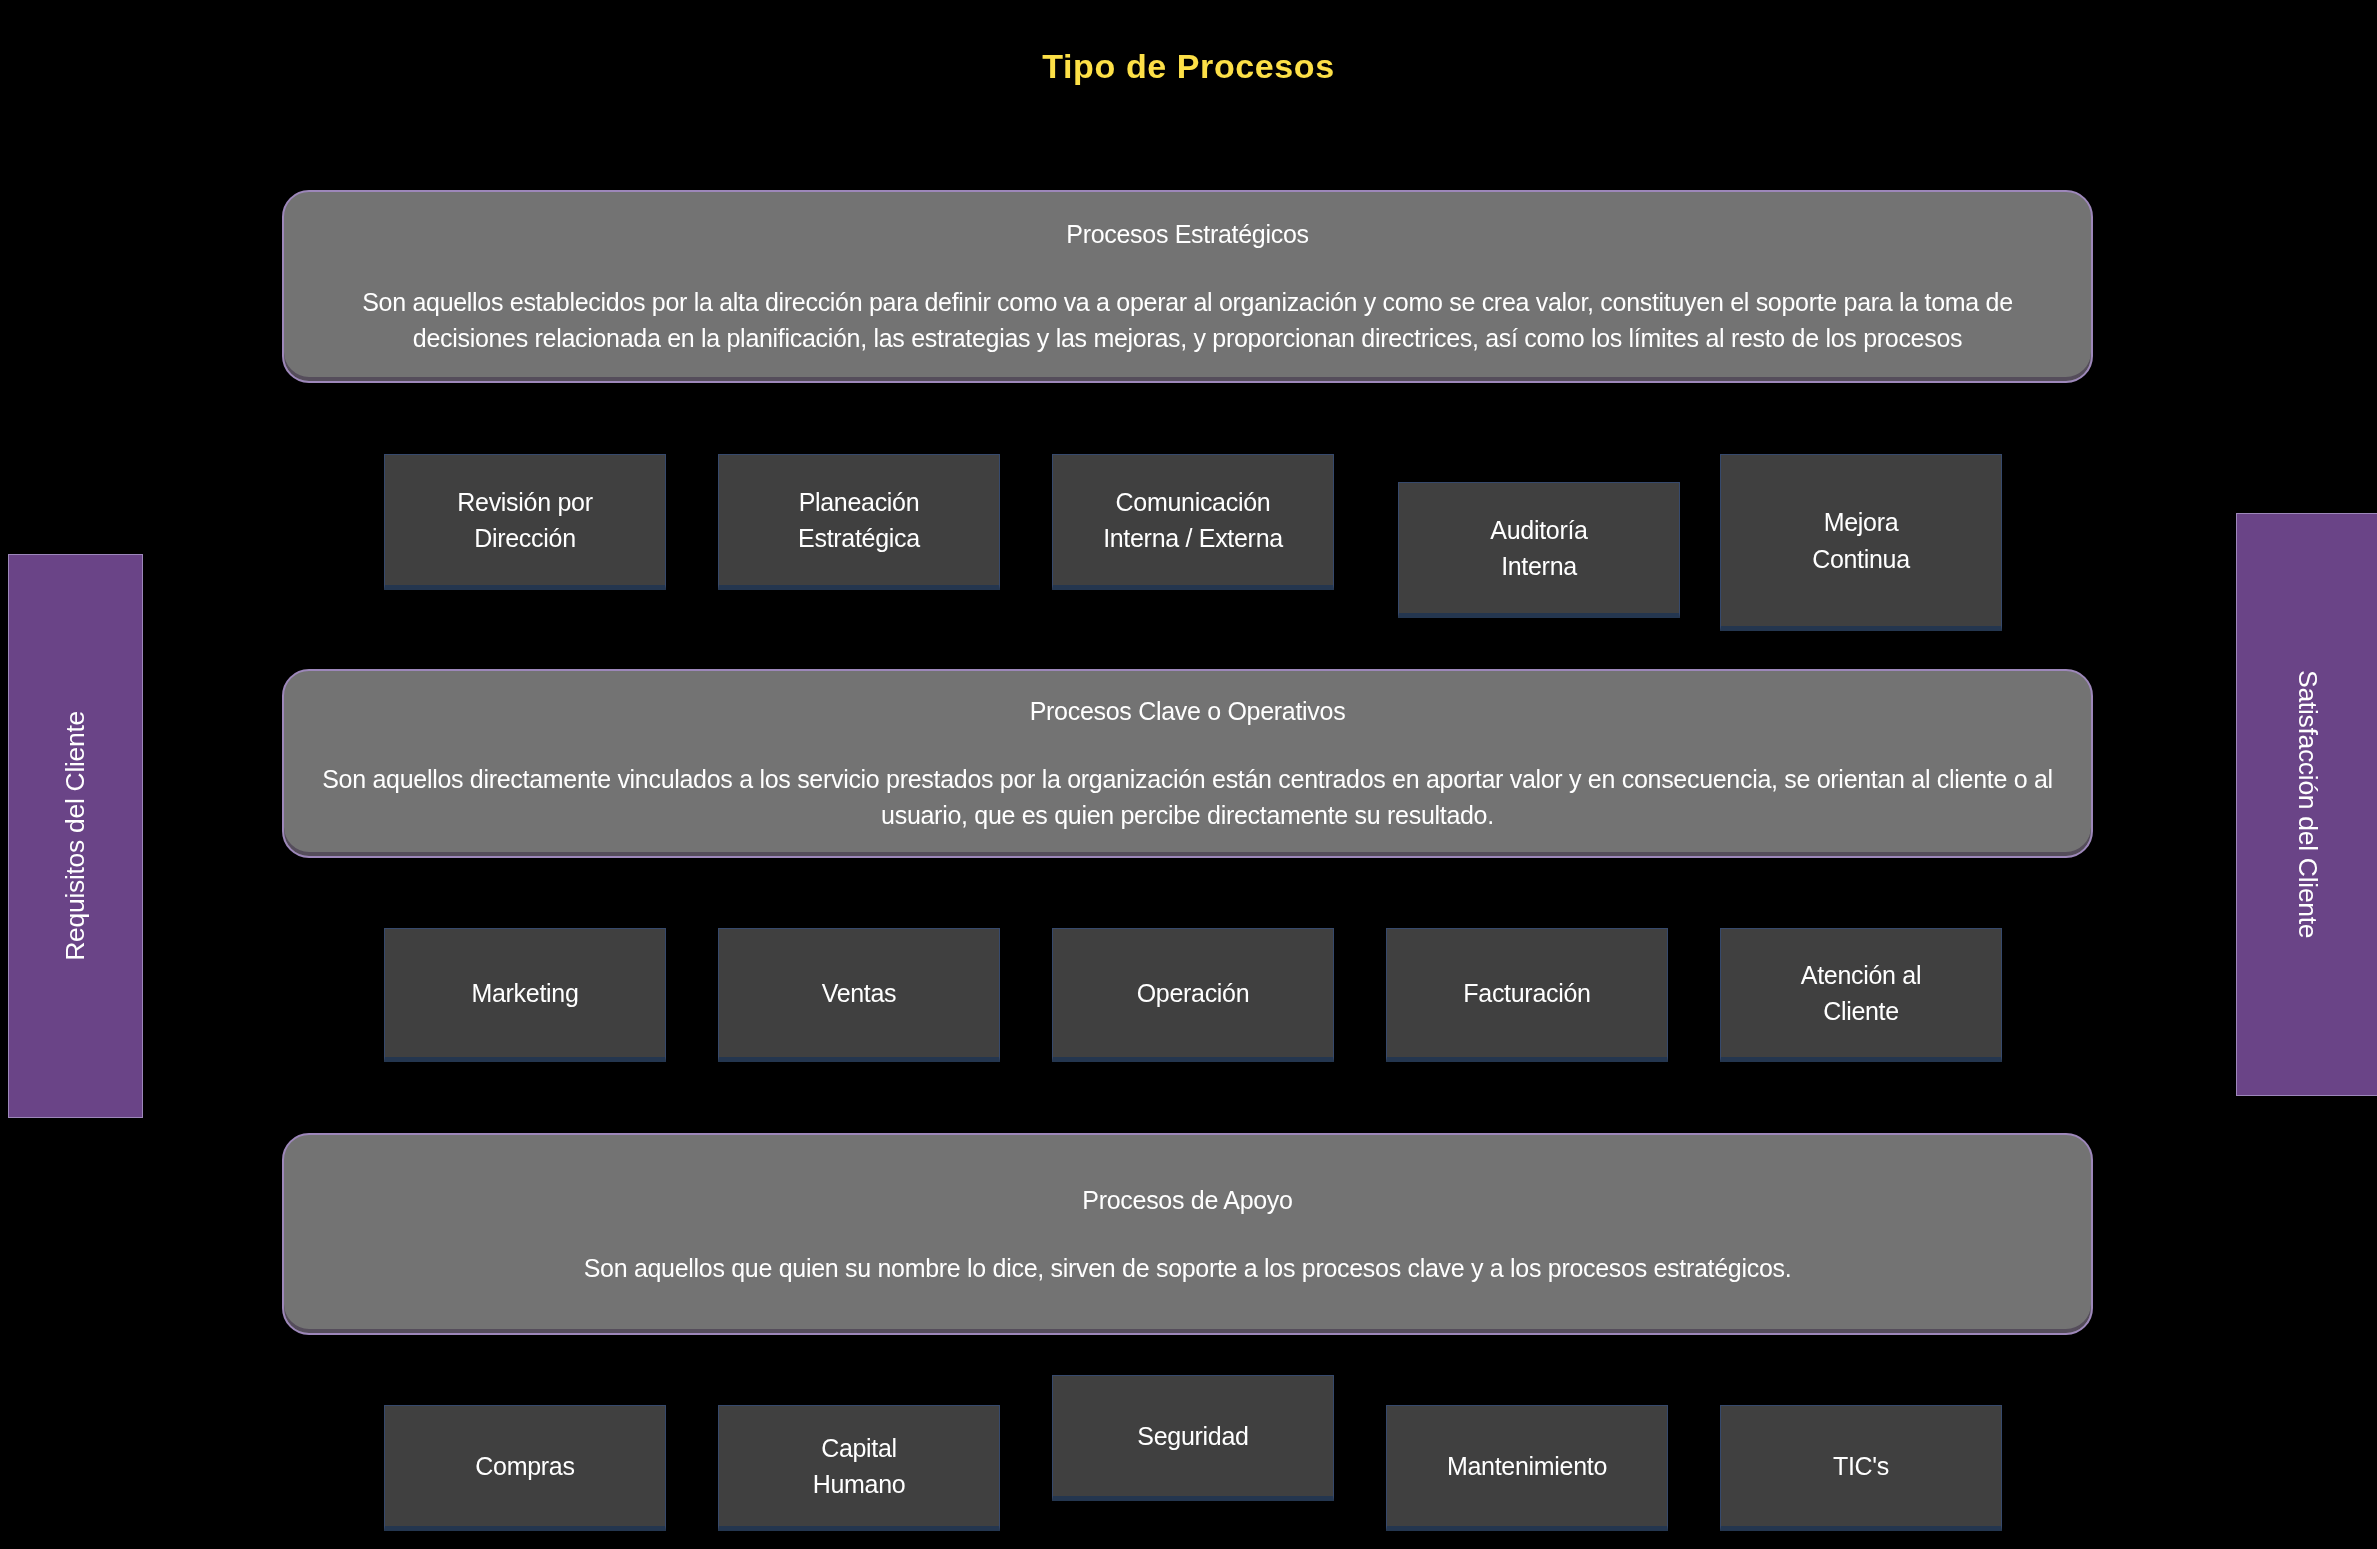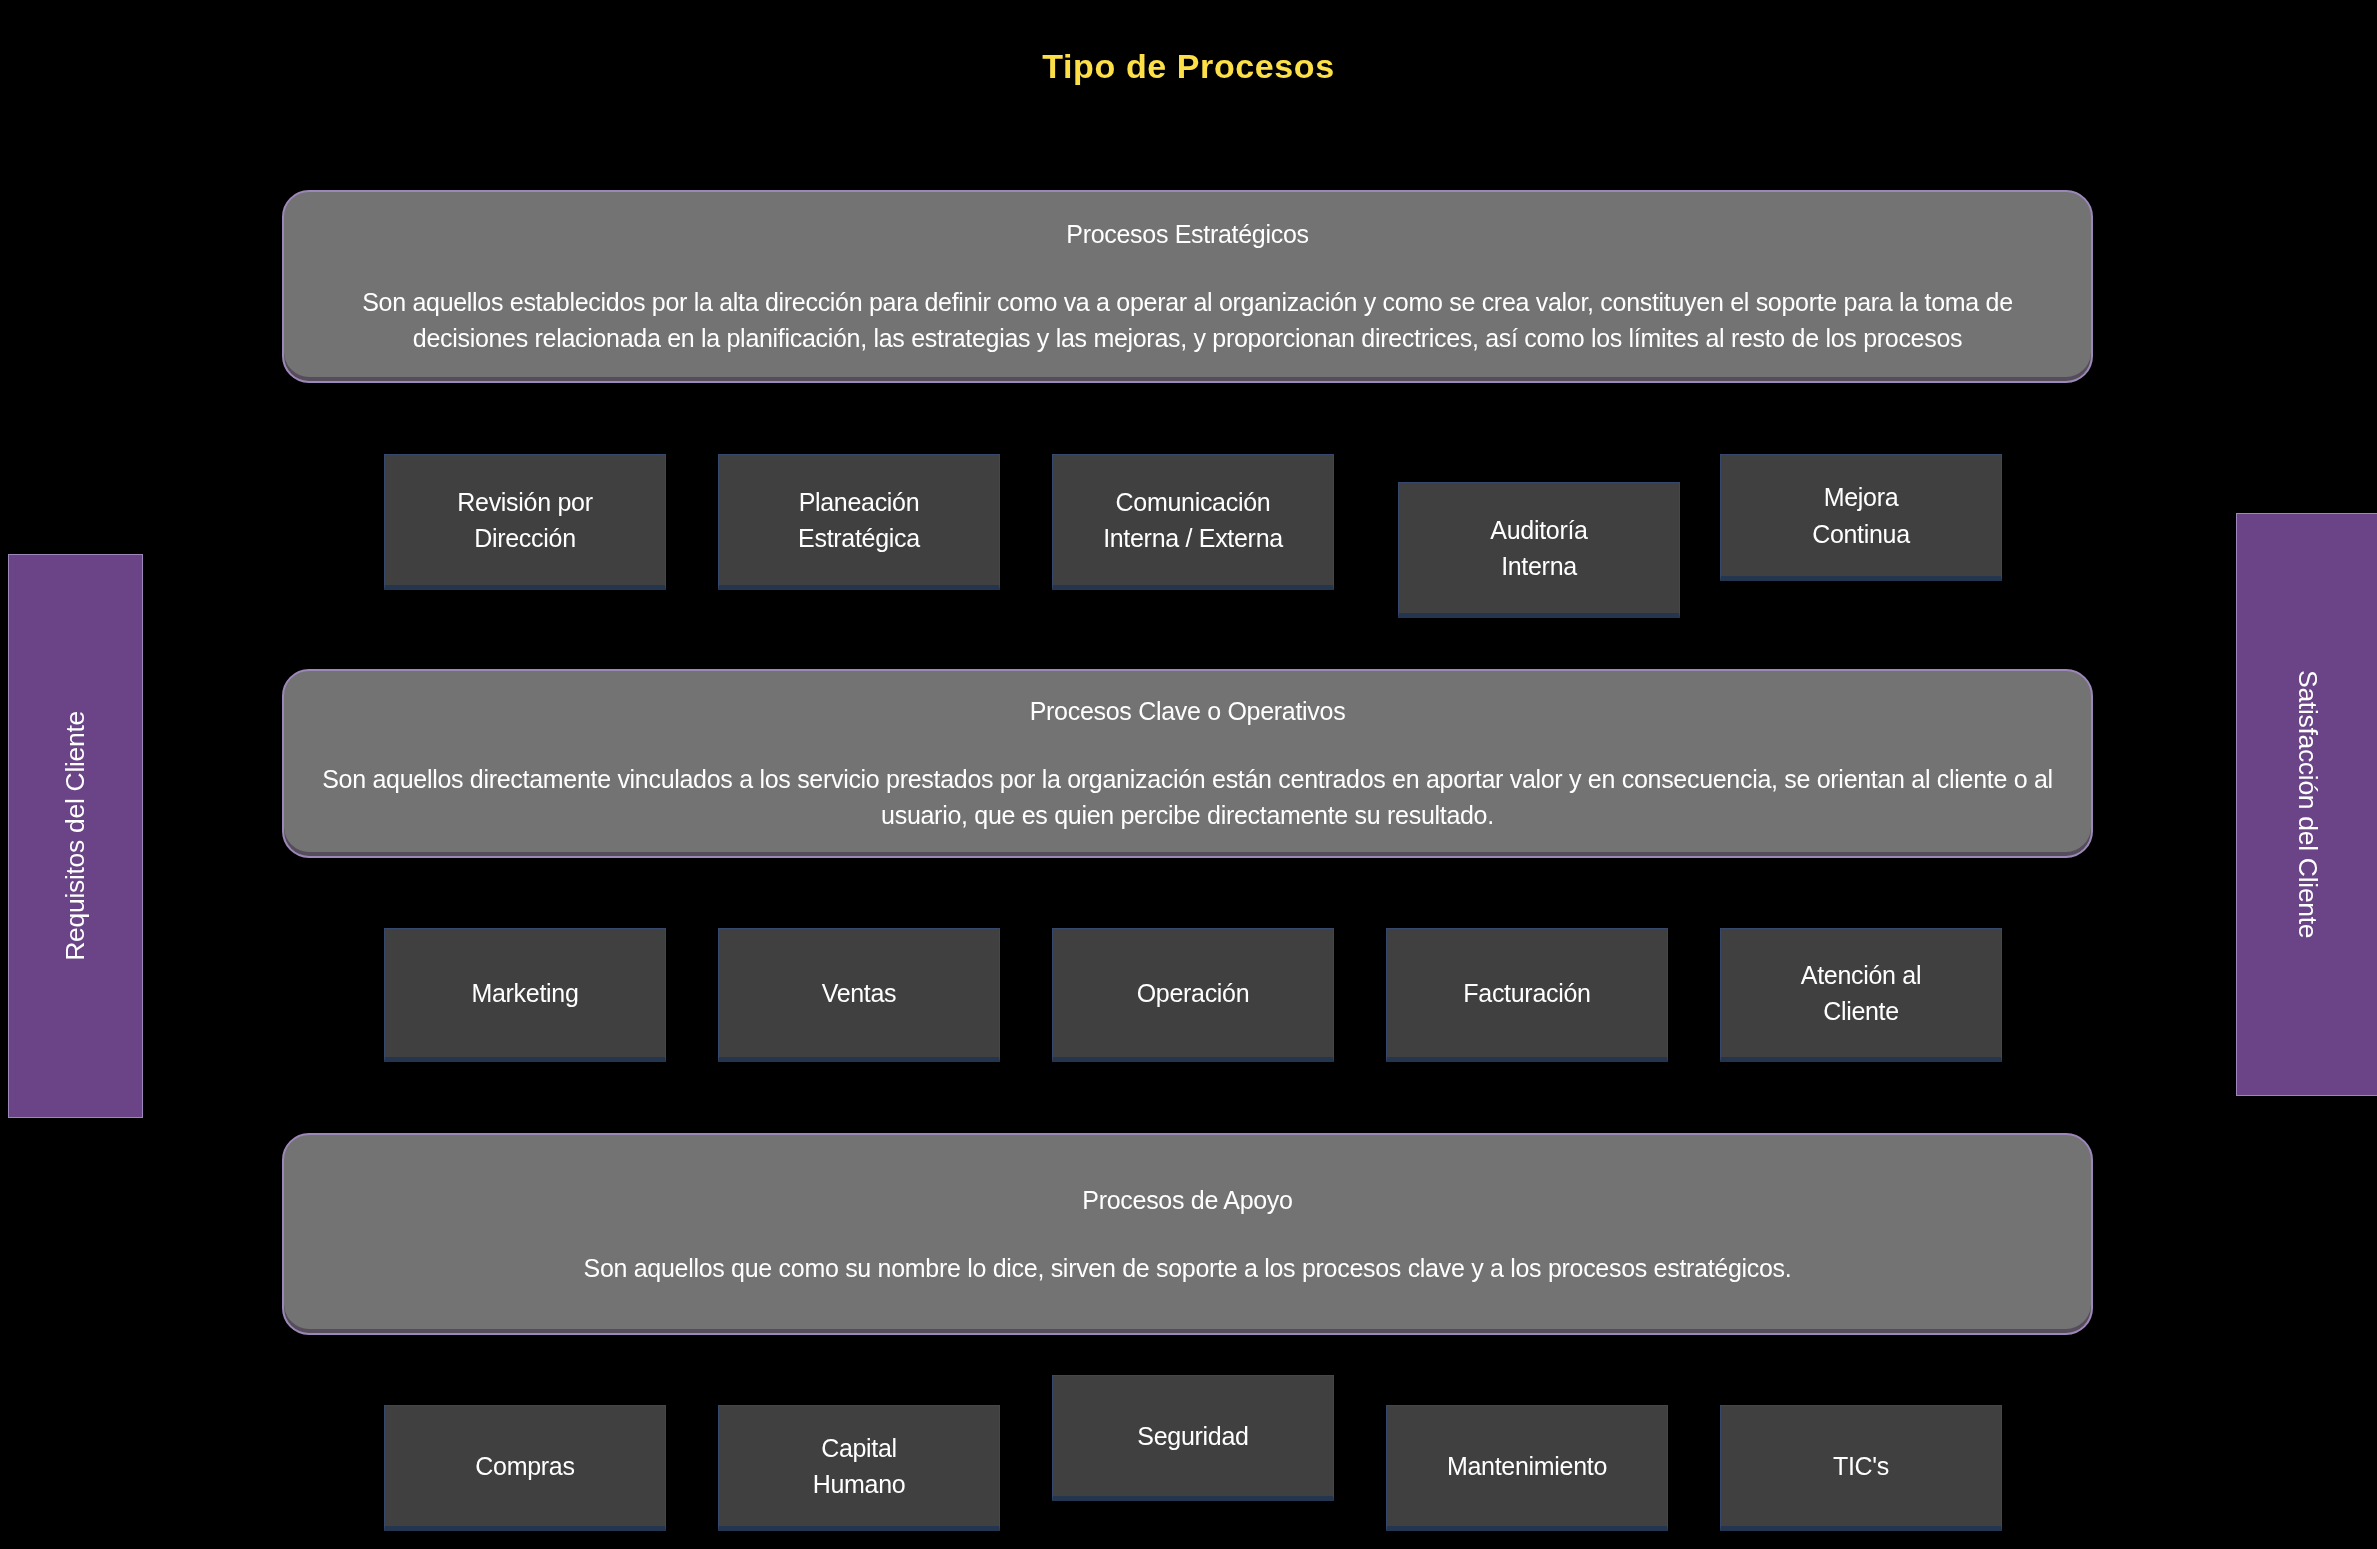--- a/index.html
+++ b/index.html
@@ -108,38 +108,38 @@
   </section>
 
   <div class="item" style="left:384px;top:454px;height:136px;">Revisión por
 Dirección</div>
   <div class="item" style="left:718px;top:454px;height:136px;">Planeación
 Estratégica</div>
   <div class="item" style="left:1052px;top:454px;height:136px;">Comunicación
 Interna / Externa</div>
   <div class="item" style="left:1386px;top:482px;height:136px;margin-left:12px;">Auditoría
 Interna</div>
-  <div class="item" style="left:1720px;top:454px;height:127px;">Mejora
+  <div class="item" style="left:1720px;top:454px;height:177px;">Mejora
 Continua</div>
 
   <section class="band" style="top:669px;height:189px;">
     <div class="band-heading">Procesos Clave o Operativos</div>
     <div class="band-desc">Son aquellos directamente vinculados a los servicio prestados por la organización están centrados en aportar valor y en consecuencia, se orientan al cliente o al usuario, que es quien percibe directamente su resultado.</div>
   </section>
 
   <div class="item" style="left:384px;top:928px;height:134px;">Marketing</div>
   <div class="item" style="left:718px;top:928px;height:134px;">Ventas</div>
   <div class="item" style="left:1052px;top:928px;height:134px;">Operación</div>
   <div class="item" style="left:1386px;top:928px;height:134px;">Facturación</div>
   <div class="item" style="left:1720px;top:928px;height:134px;">Atención al
 Cliente</div>
 
   <section class="band" style="top:1133px;height:202px;">
     <div class="band-heading">Procesos de Apoyo</div>
-    <div class="band-desc">Son aquellos que como su nombre lo dice, sirven de soporte a los procesos clave y a los procesos estratégicos.</div>
+    <div class="band-desc">Son aquellos que quien su nombre lo dice, sirven de soporte a los procesos clave y a los procesos estratégicos.</div>
   </section>
 
   <div class="item" style="left:384px;top:1405px;height:126px;">Compras</div>
   <div class="item" style="left:718px;top:1405px;height:126px;">Capital
 Humano</div>
   <div class="item" style="left:1052px;top:1375px;height:126px;">Seguridad</div>
   <div class="item" style="left:1386px;top:1405px;height:126px;">Mantenimiento</div>
   <div class="item" style="left:1720px;top:1405px;height:126px;">TIC's</div>
 
   <div class="side-bar" style="left:7.6px;top:554px;width:135px;height:564px;">

